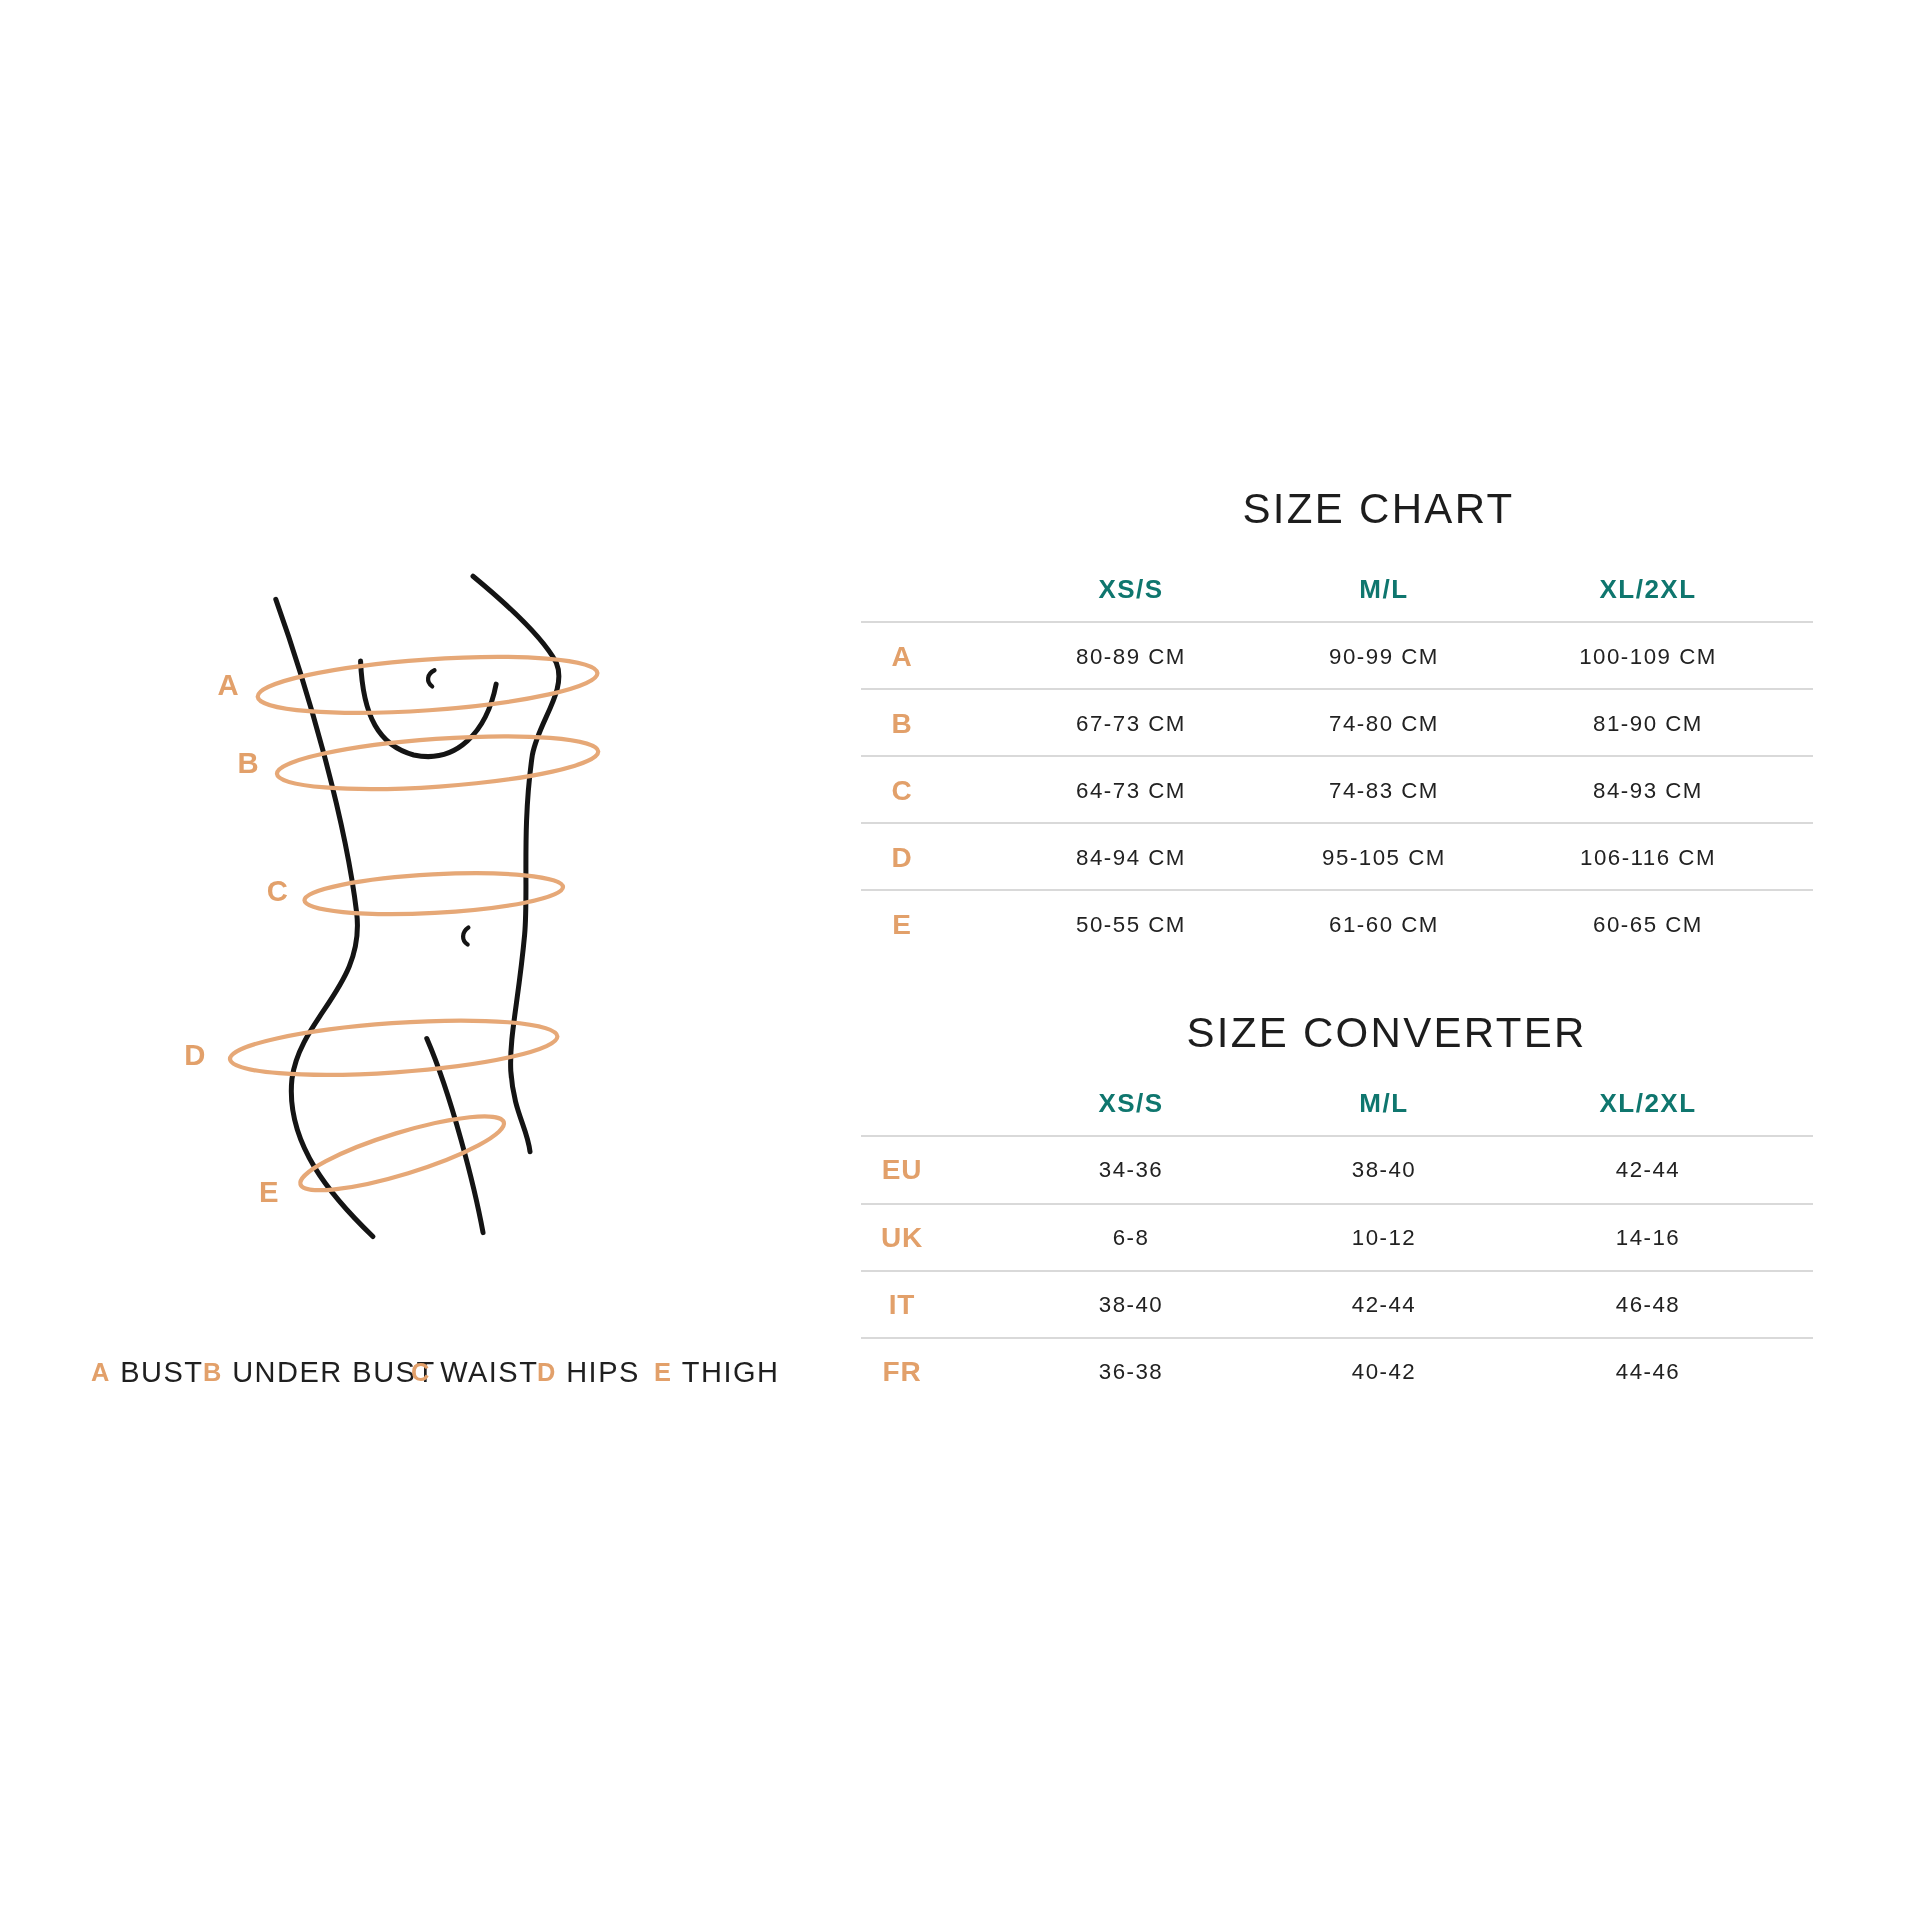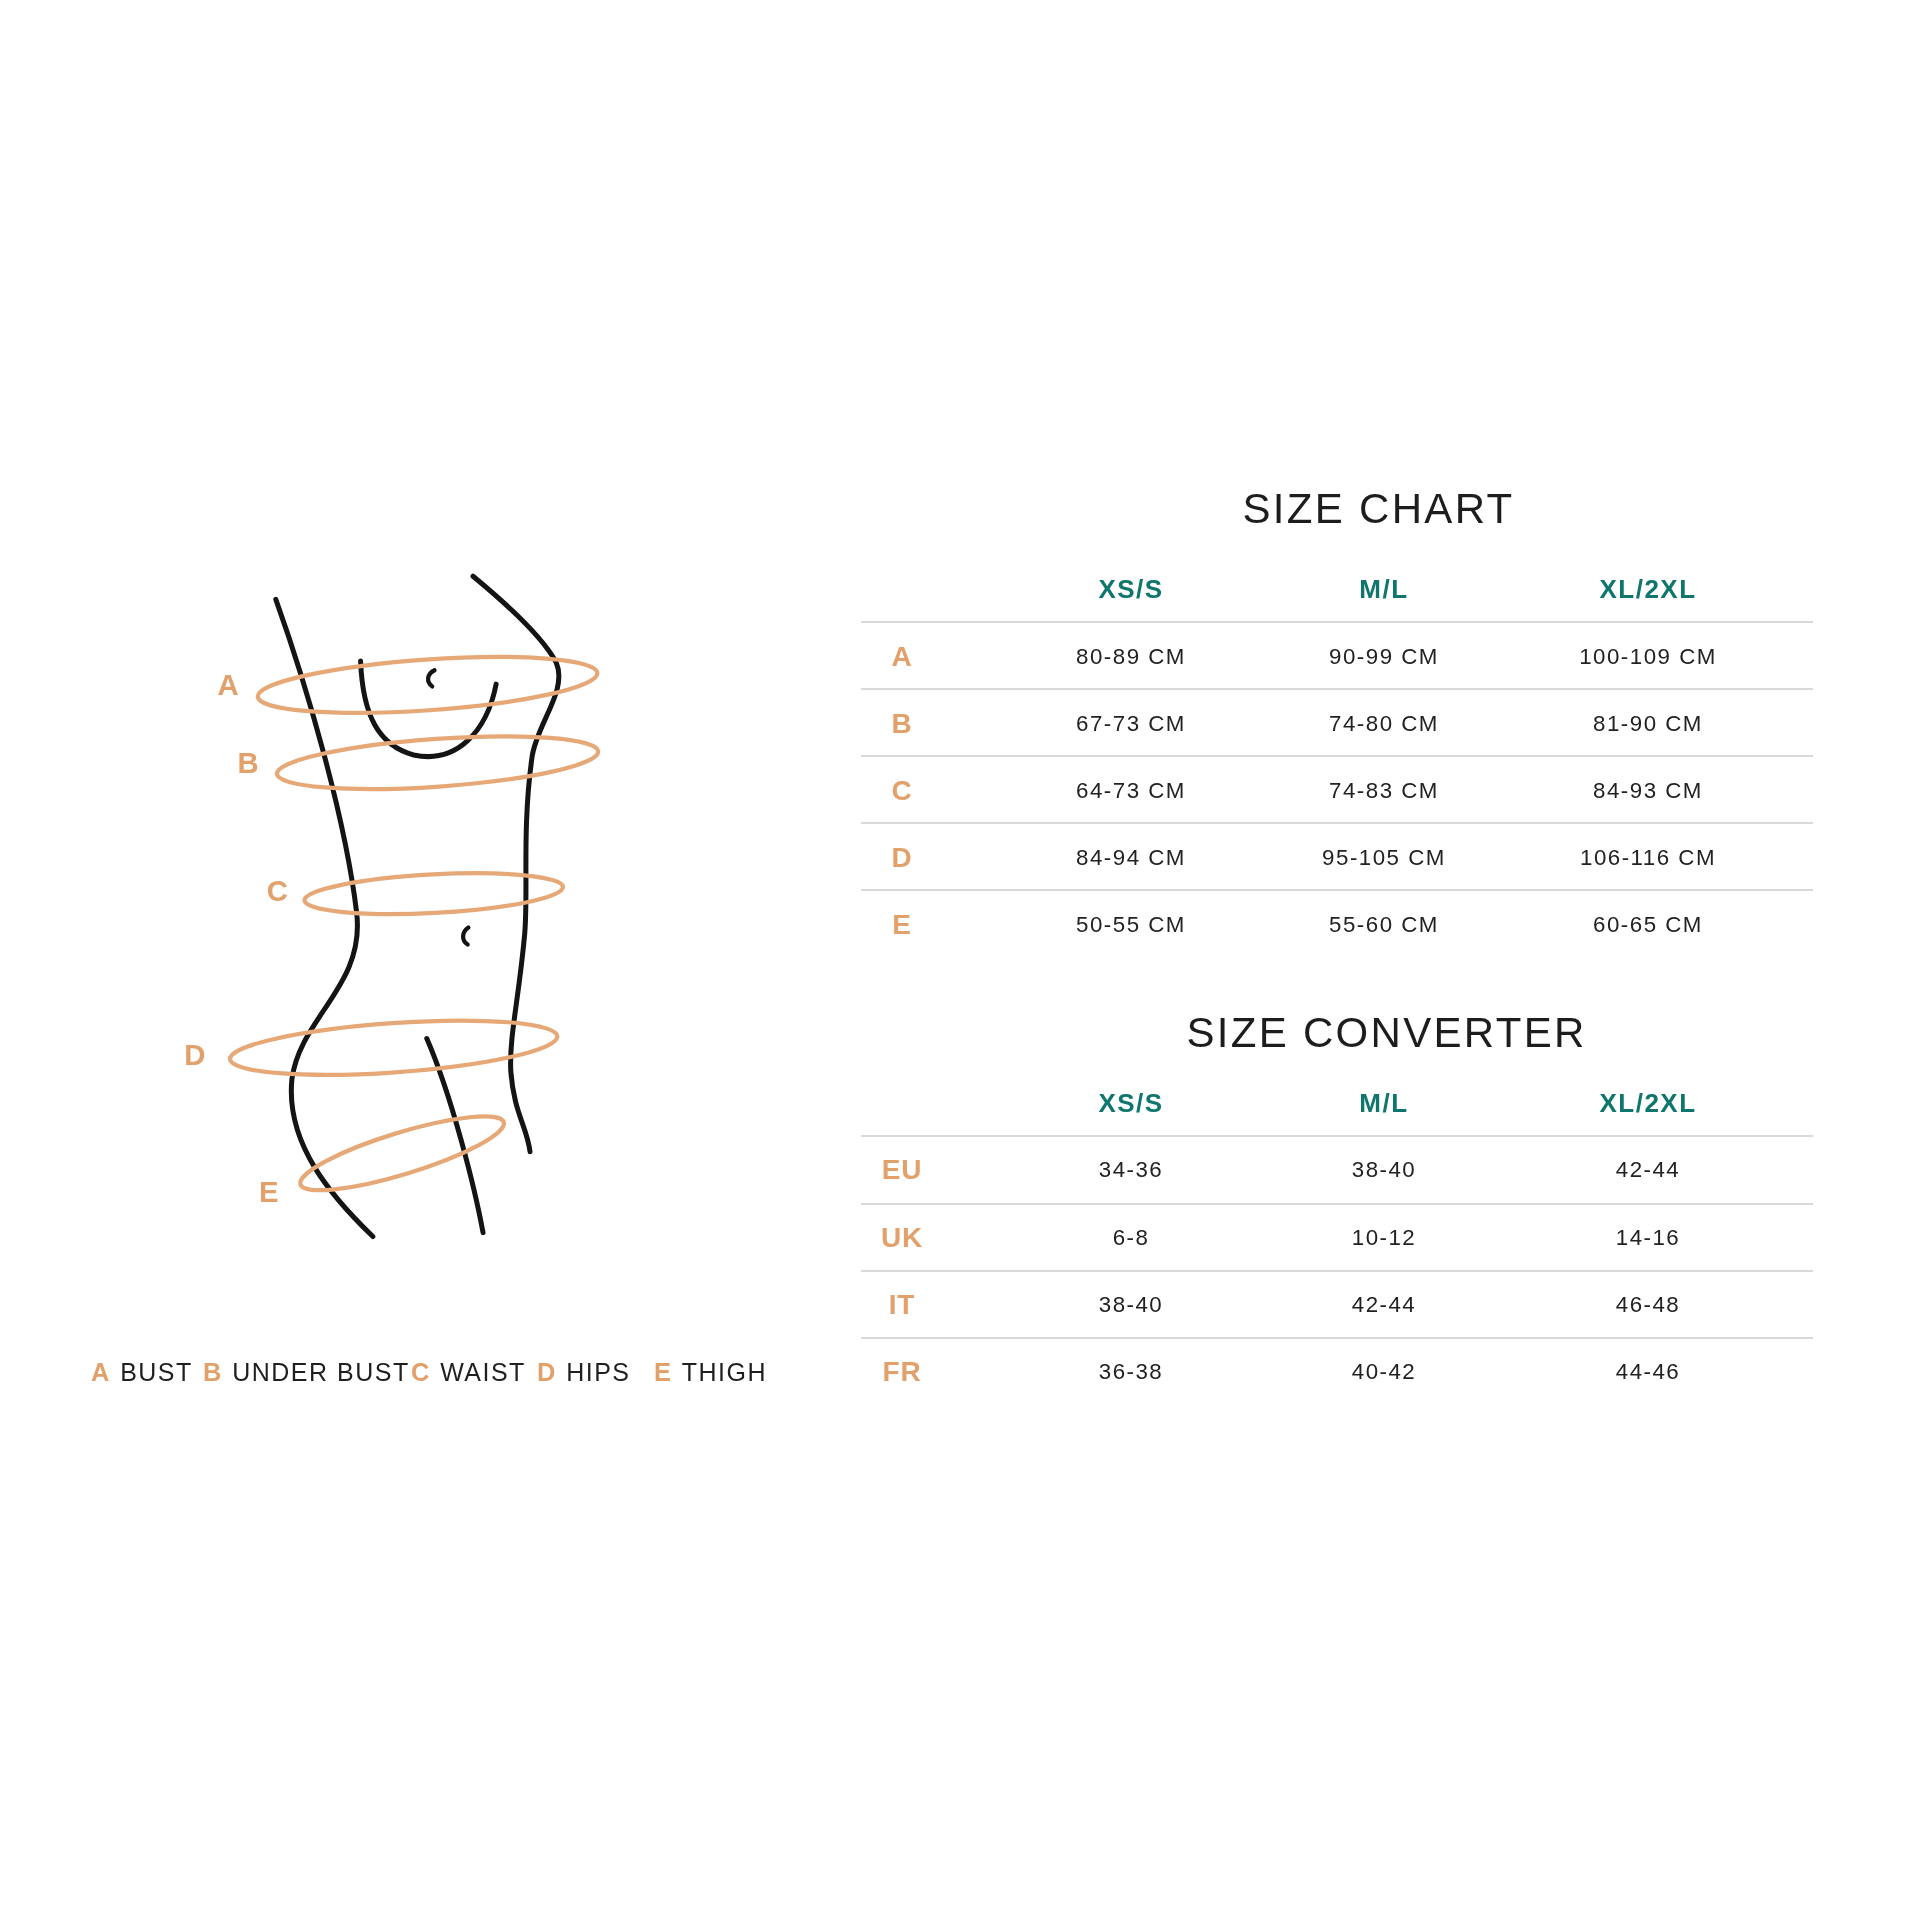--- a/index.html
+++ b/index.html
@@ -31,21 +31,21 @@
   .rowlab{font-size:28px;font-weight:600;letter-spacing:0.8px;color:#e2a06a;}
   .val{font-size:22.3px;font-weight:400;letter-spacing:1.5px;color:#222222;}
   
   .hline{position:absolute;left:861px;width:952px;height:2.3px;background:#d9d9d9;}
   
   .legend-item{
     position:absolute;top:1372px;transform:translateY(-50%);
     display:flex;align-items:center;gap:10.8px;white-space:nowrap;
   }
   .legend-letter{font-size:25.4px;font-weight:700;color:#e2a06a;}
-  .legend-label{font-size:25px;font-weight:400;letter-spacing:1.5px;color:#1f1f1f;}
+  .legend-label{font-size:29px;font-weight:400;letter-spacing:1.5px;color:#1f1f1f;}
   .li-a{left:91px;} .li-b{left:203px;} .li-c{left:411px;} .li-d{left:537px;} .li-e{left:654px;}
   
   .footnote{
     position:absolute;left:539px;top:1487px;width:832px;
     transform:translateY(-50%);text-align:center;
     font-size:15.4px;font-weight:400;letter-spacing:0.8px;color:#3a3a3a;white-space:nowrap;
   }
 </style>
 </head>
 <body>
@@ -103,21 +103,21 @@
 
   <div class="hline" style="top:822px"></div>
   <div class="cell rowlab r-d col-label">D</div>
   <div class="cell val r-d col-1">84-94 CM</div>
   <div class="cell val r-d col-2">95-105 CM</div>
   <div class="cell val r-d col-3">106-116 CM</div>
 
   <div class="hline" style="top:889px"></div>
   <div class="cell rowlab r-e col-label">E</div>
   <div class="cell val r-e col-1">50-55 CM</div>
-  <div class="cell val r-e col-2">55-60 CM</div>
+  <div class="cell val r-e col-2">61-60 CM</div>
   <div class="cell val r-e col-3">60-65 CM</div>
 
   <div class="section-title title-2">SIZE CONVERTER</div>
 
   <div class="cell hdr r-h2 col-1">XS/S</div>
   <div class="cell hdr r-h2 col-2">M/L</div>
   <div class="cell hdr r-h2 col-3">XL/2XL</div>
 
   <div class="hline" style="top:1135px"></div>
   <div class="cell rowlab r-eu col-label">EU</div>

